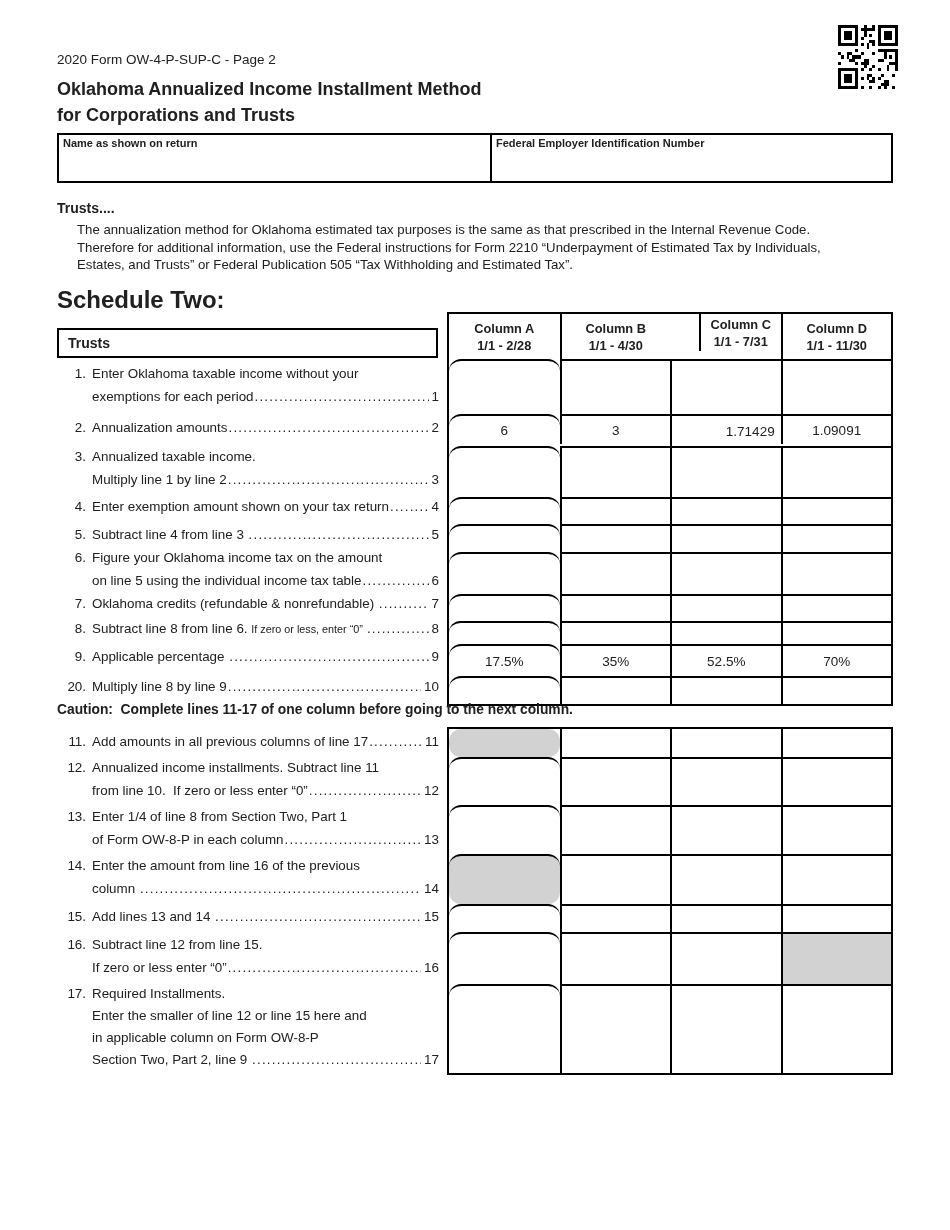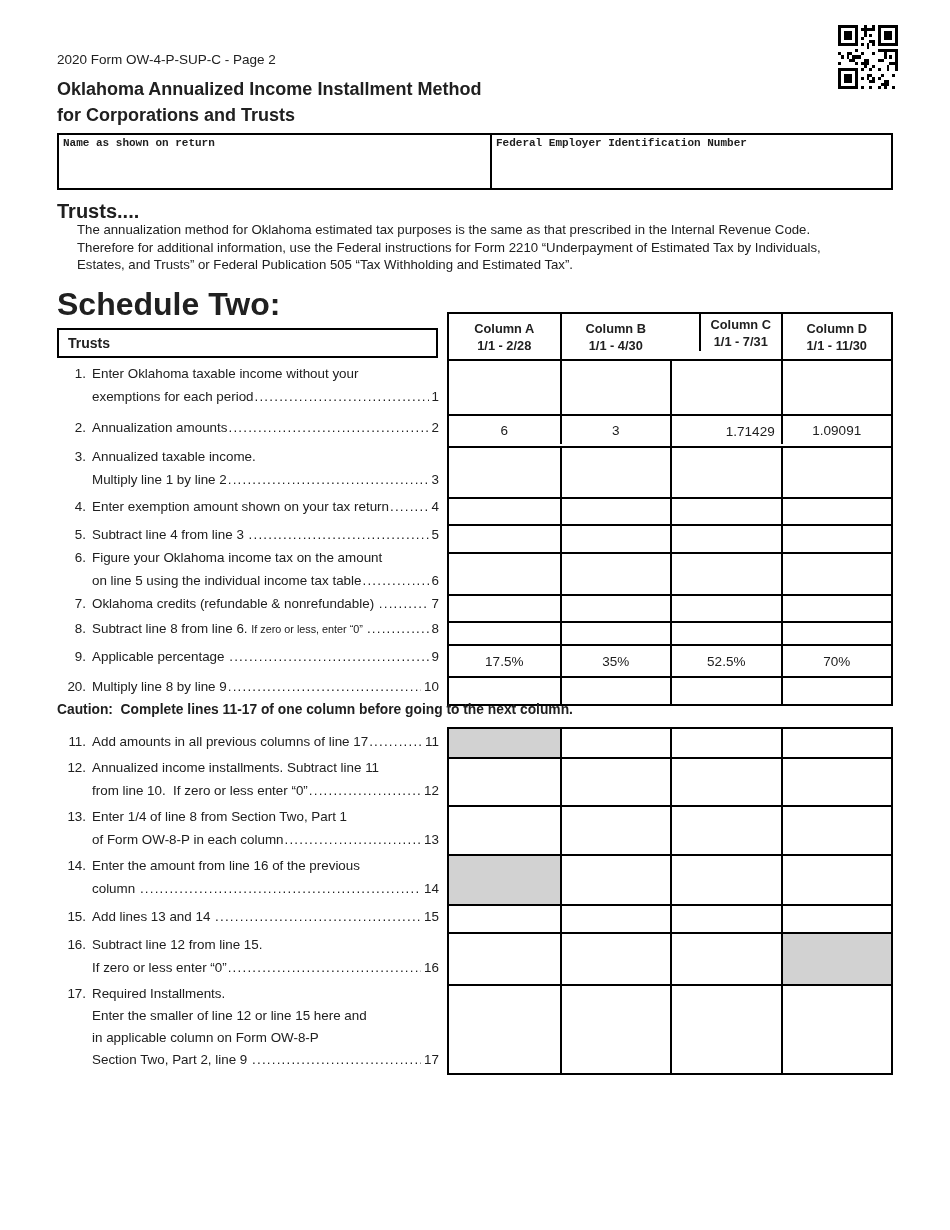--- a/index.html
+++ b/index.html
@@ -11,30 +11,30 @@
     font-family:"Liberation Sans","DejaVu Sans",sans-serif;
     color:#202020;
     overflow:hidden;
   }
   .abs{position:absolute;}
 
   .form-number{left:57px;top:52px;font-size:13.5px;}
   .page-title{left:57px;top:76px;font-size:18px;font-weight:bold;line-height:26px;}
 
   
-  .name-box{left:57px;top:133px;width:836px;height:57px;border:2px solid #000;box-sizing:border-box;display:flex;font-family:Liberation Mono, monospace;}
+  .name-box{left:57px;top:133px;width:836px;height:50px;border:2px solid #000;box-sizing:border-box;display:flex;}
   .name-cell{width:433px;border-right:2px solid #000;box-sizing:border-box;}
   .fein-cell{flex:1;}
   .box-label{font-size:11px;font-weight:bold;padding:2px 4px;}
 
   
-  .trusts-heading{left:57px;top:200px;font-size:20px;font-weight:bold;}
+  .trusts-heading{left:57px;top:200px;font-size:14px;font-weight:bold;}
   .trusts-para{left:57px;top:221px;width:830px;font-size:13.2px;line-height:17.6px;margin-left:20px;}
 
-  .schedule-heading{left:57px;top:286px;font-size:32px;font-weight:bold;}
+  .schedule-heading{left:57px;top:286px;font-size:24px;font-weight:bold;}
 
   .trusts-box{left:57px;top:328px;width:381px;height:30px;border:2px solid #000;box-sizing:border-box;display:flex;align-items:center;}
   .trusts-box-label{font-size:14px;font-weight:bold;padding-left:9px;}
 
   
   .labels{left:57px;width:382px;display:flex;flex-direction:column;}
   .labels-1{top:357px;}
   .labels-2{top:727px;}
   .line-row{display:flex;flex-direction:column;justify-content:center;box-sizing:border-box;}
   .tline{display:flex;align-items:baseline;font-size:13.4px;line-height:23px;white-space:pre;}
@@ -43,21 +43,21 @@
   .ltext{flex:none;}
   .small{font-size:10.8px;}
   .dots{flex:1 1 0;min-width:0;overflow:hidden;white-space:nowrap;letter-spacing:1.2px;margin:0 1px;}
   .endnum{flex:none;padding-left:2px;}
 
   
   .grid{left:447px;width:446px;border:2px solid #000;box-sizing:border-box;display:grid;grid-template-columns:repeat(4,1fr);background:#fff;}
   .grid-1{top:312px;}
   .grid-2{top:727px;}
   .cell{box-sizing:border-box;border-left:2px solid #000;border-top:2px solid #000;display:flex;align-items:center;justify-content:center;font-size:13.5px;}
-  .cell.first-col{border-left:none;}
+  .cell.first-col{border-left:none;border-radius:12px;}
   .cell.first-row{border-top:none;}
   .cell.head{flex-direction:column;font-weight:bold;}
   .chead{font-size:12.8px;font-weight:bold;line-height:17px;text-align:center;}
   .cell.shaded{background:#d2d2d2;}
 
   .caution{left:57px;top:702px;width:836px;font-size:13.8px;font-weight:bold;white-space:pre-wrap;}
 
   .qr{left:838px;top:25px;width:60px;height:64px;}
 </style>
 </head>

